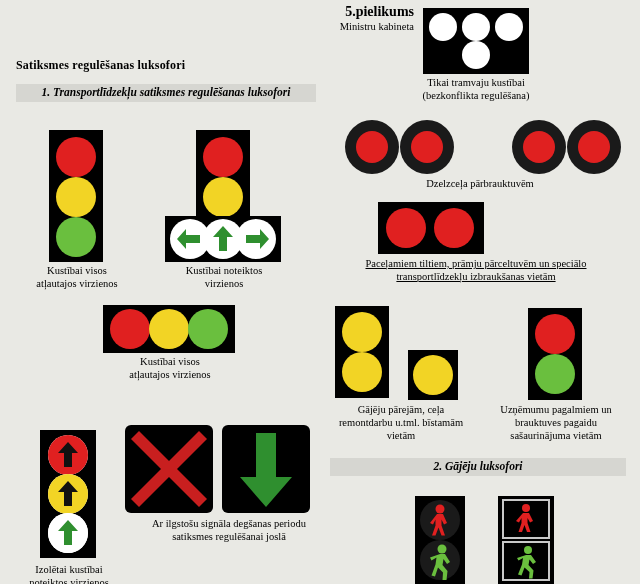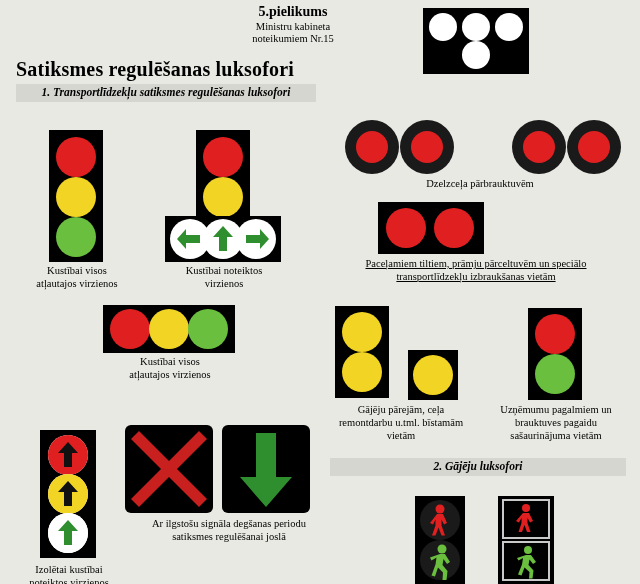--- a/index.html
+++ b/index.html
@@ -7,26 +7,26 @@
     width:640px;height:584px;
     background:#e9e9e4;
     font-family:"Liberation Serif", serif;
     color:#000;
     position:relative;
     overflow:hidden;
   }
   .page{position:absolute;left:0;top:0;width:640px;height:584px;}
 
   
-  .hdr{position:absolute;left:188px;top:4px;width:210px;text-align:center;line-height:1.18;}
+  .hdr{position:absolute;left:204px;top:4px;width:210px;text-align:right;line-height:1.18;}
   .hdr .t1{font-size:14px;font-weight:bold;}
   .hdr .t2{font-size:10.5px;}
   .maintitle{
     position:absolute;left:16px;top:58px;width:330px;
-    font-size:20px;font-weight:bold;letter-spacing:.2px;
+    font-size:12px;font-weight:bold;letter-spacing:.2px;
   }
 
   
   .secbar{
     position:absolute;background:#d6d6d1;
     font-size:11.5px;font-weight:bold;text-align:center;line-height:1.2;
     padding:2px 0;
     font-style:italic;
   }
   #sec1{left:16px;top:84px;width:300px;}
@@ -55,21 +55,20 @@
   .bigbox{position:absolute;background:#000;border-radius:6px;}
 </style>
 </head>
 <body>
 
 <div class="page">
 
   <div class="hdr">
     <div class="t1">5.pielikums</div>
     <div class="t2">Ministru kabineta</div>
-    <div class="t2">noteikumiem Nr.15</div>
   </div>
   <div class="maintitle">Satiksmes regulēšanas luksofori</div>
 
   <div class="secbar" id="sec1">1. Transportlīdzekļu satiksmes regulēšanas luksofori</div>
   <div class="secbar" id="sec2">2. Gājēju luksofori</div>
 
   <div class="box" style="left:49px;top:130px;width:54px;height:132px;">
     <div class="lamp red" style="left:7px;top:7px;width:40px;height:40px;"></div>
     <div class="lamp yel" style="left:7px;top:47px;width:40px;height:40px;"></div>
     <div class="lamp grn" style="left:7px;top:87px;width:40px;height:40px;"></div>
@@ -139,20 +138,21 @@
     </svg>
   </div>
   <div class="cap" style="left:140px;top:518px;width:178px;">Ar ilgstošu signāla degšanas periodu satiksmes regulēšanai joslā</div>
 
   <div class="box" style="left:423px;top:8px;width:106px;height:66px;">
     <div class="lamp wht" style="left:6px;top:5px;width:28px;height:28px;"></div>
     <div class="lamp wht" style="left:39px;top:5px;width:28px;height:28px;"></div>
     <div class="lamp wht" style="left:72px;top:5px;width:28px;height:28px;"></div>
     <div class="lamp wht" style="left:39px;top:33px;width:28px;height:28px;"></div>
   </div>
+  <div class="cap" style="left:400px;top:77px;width:152px;">Tikai tramvaju kustībai (bezkonflikta regulēšana)</div>
 
   <div class="lamp off" style="position:absolute;left:345px;top:120px;width:54px;height:54px;">
     <div class="lamp red" style="left:11px;top:11px;width:32px;height:32px;"></div>
   </div>
   <div class="lamp off" style="position:absolute;left:400px;top:120px;width:54px;height:54px;">
     <div class="lamp red" style="left:11px;top:11px;width:32px;height:32px;"></div>
   </div>
   <div class="lamp off" style="position:absolute;left:512px;top:120px;width:54px;height:54px;">
     <div class="lamp red" style="left:11px;top:11px;width:32px;height:32px;"></div>
   </div>

